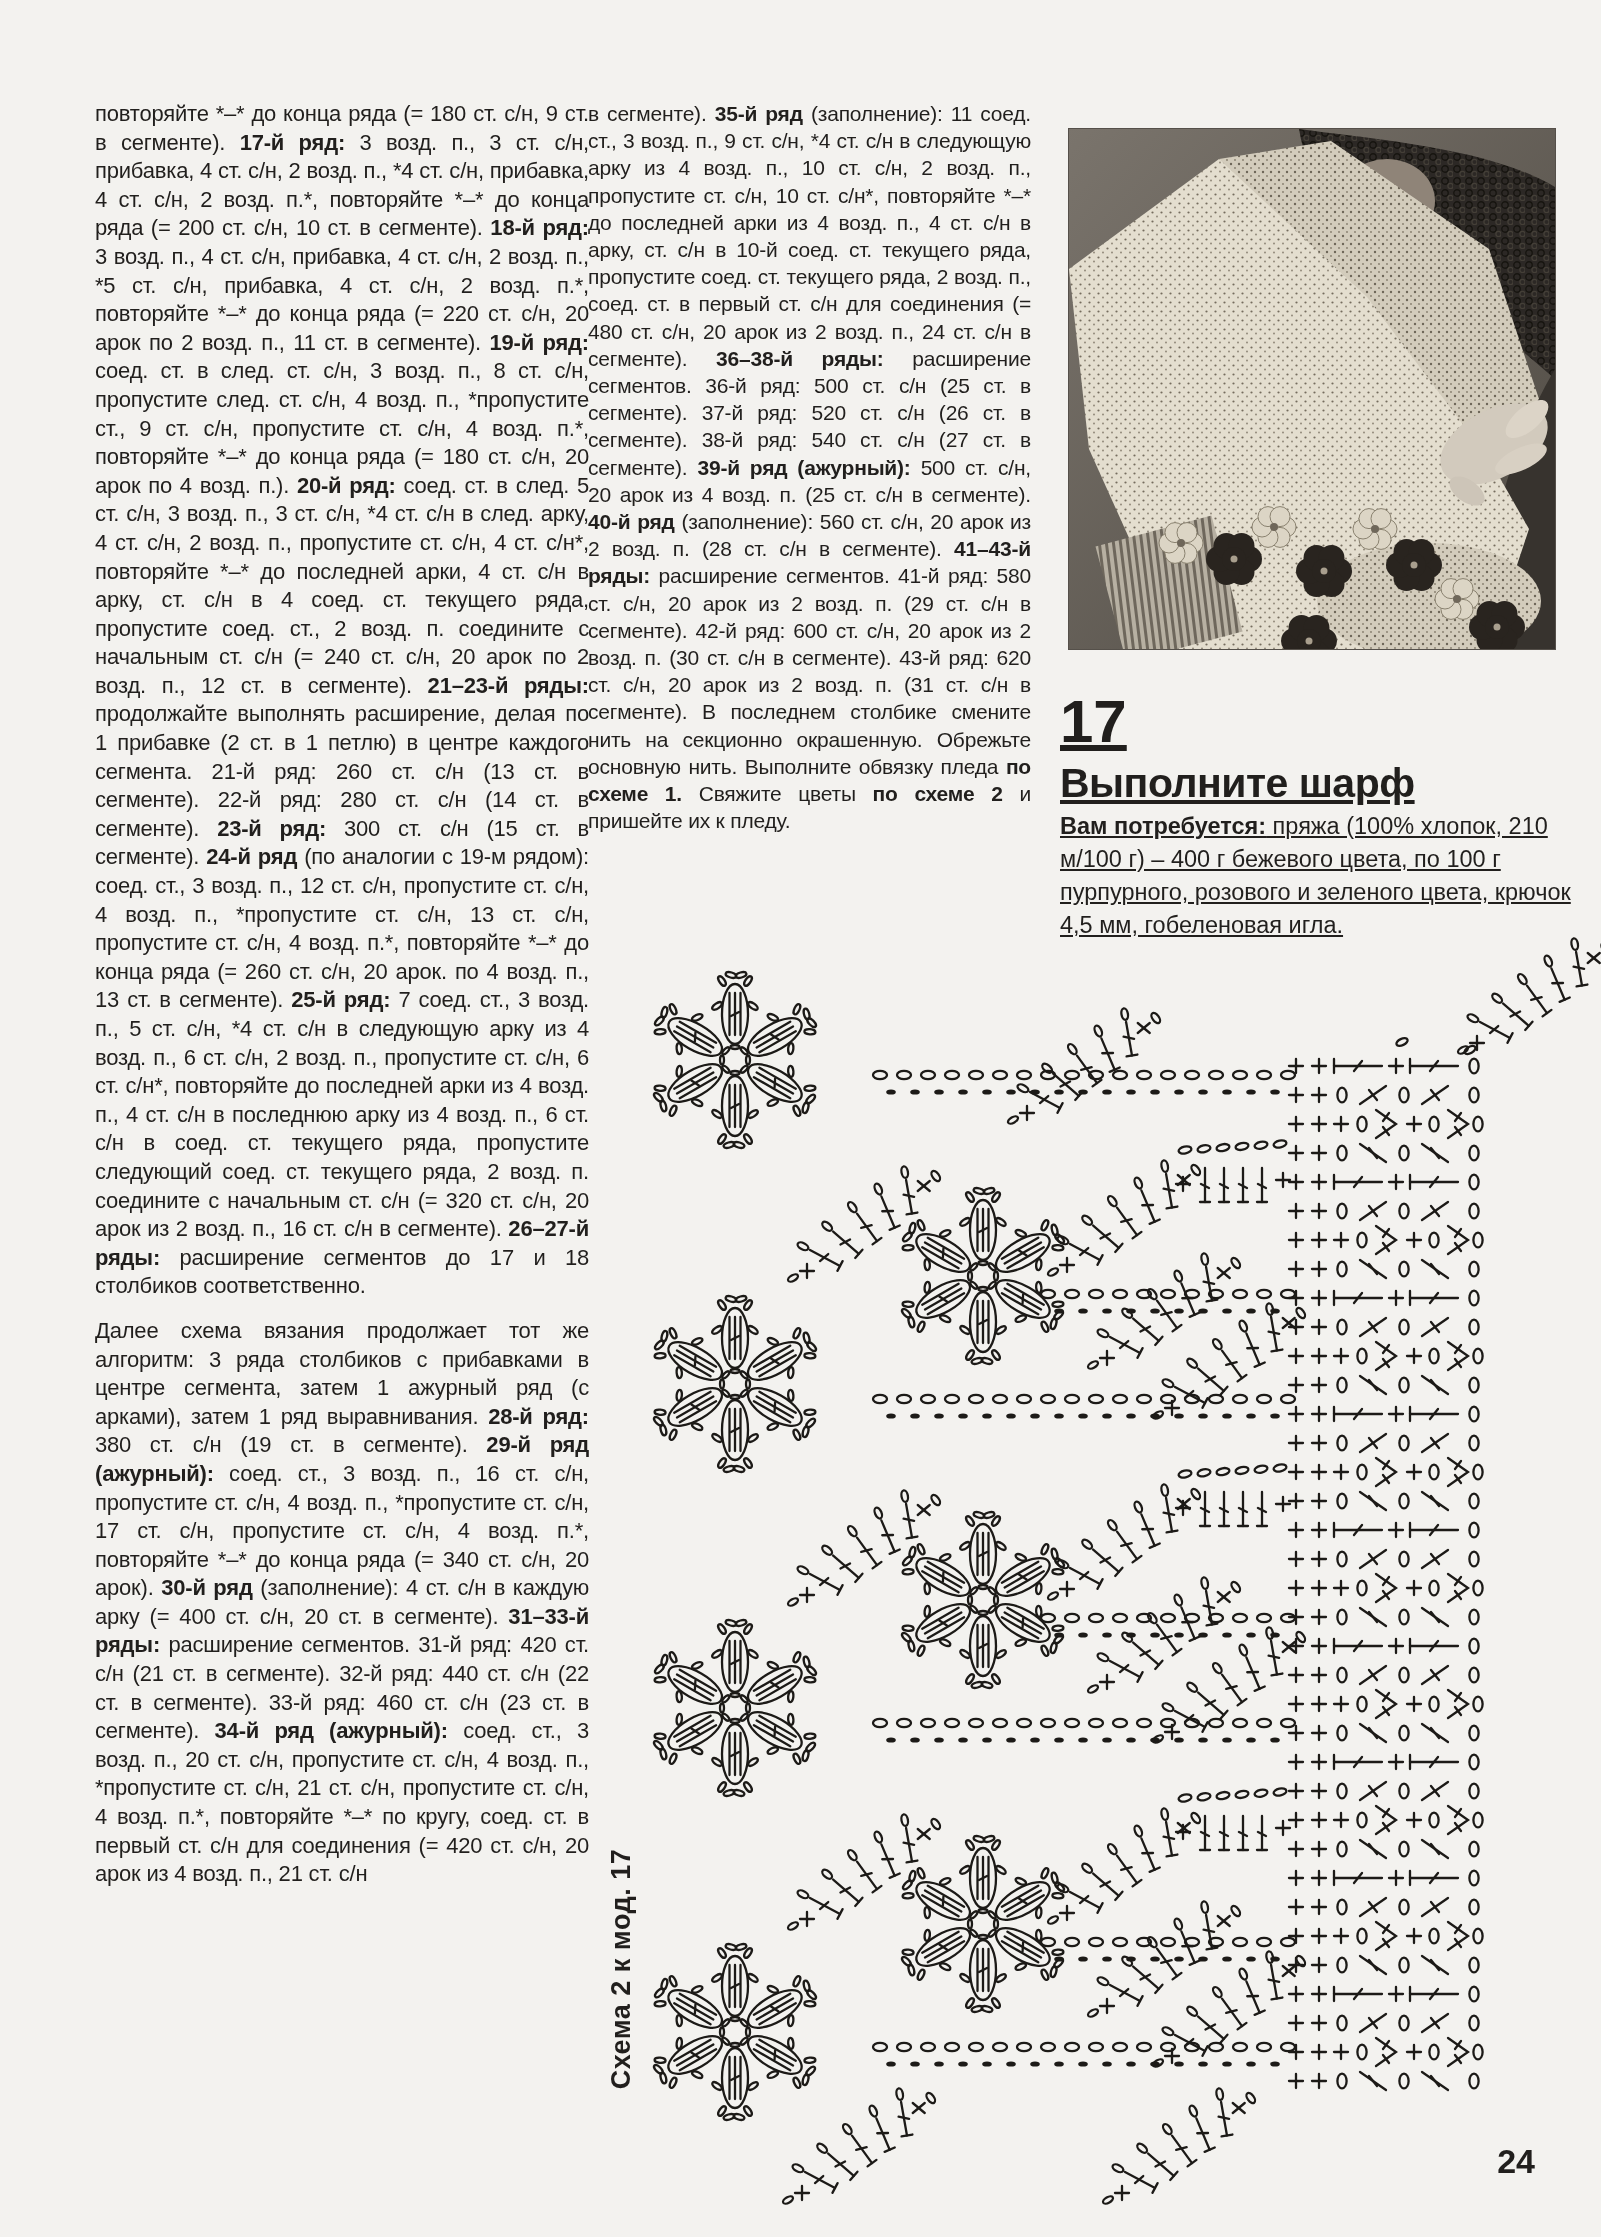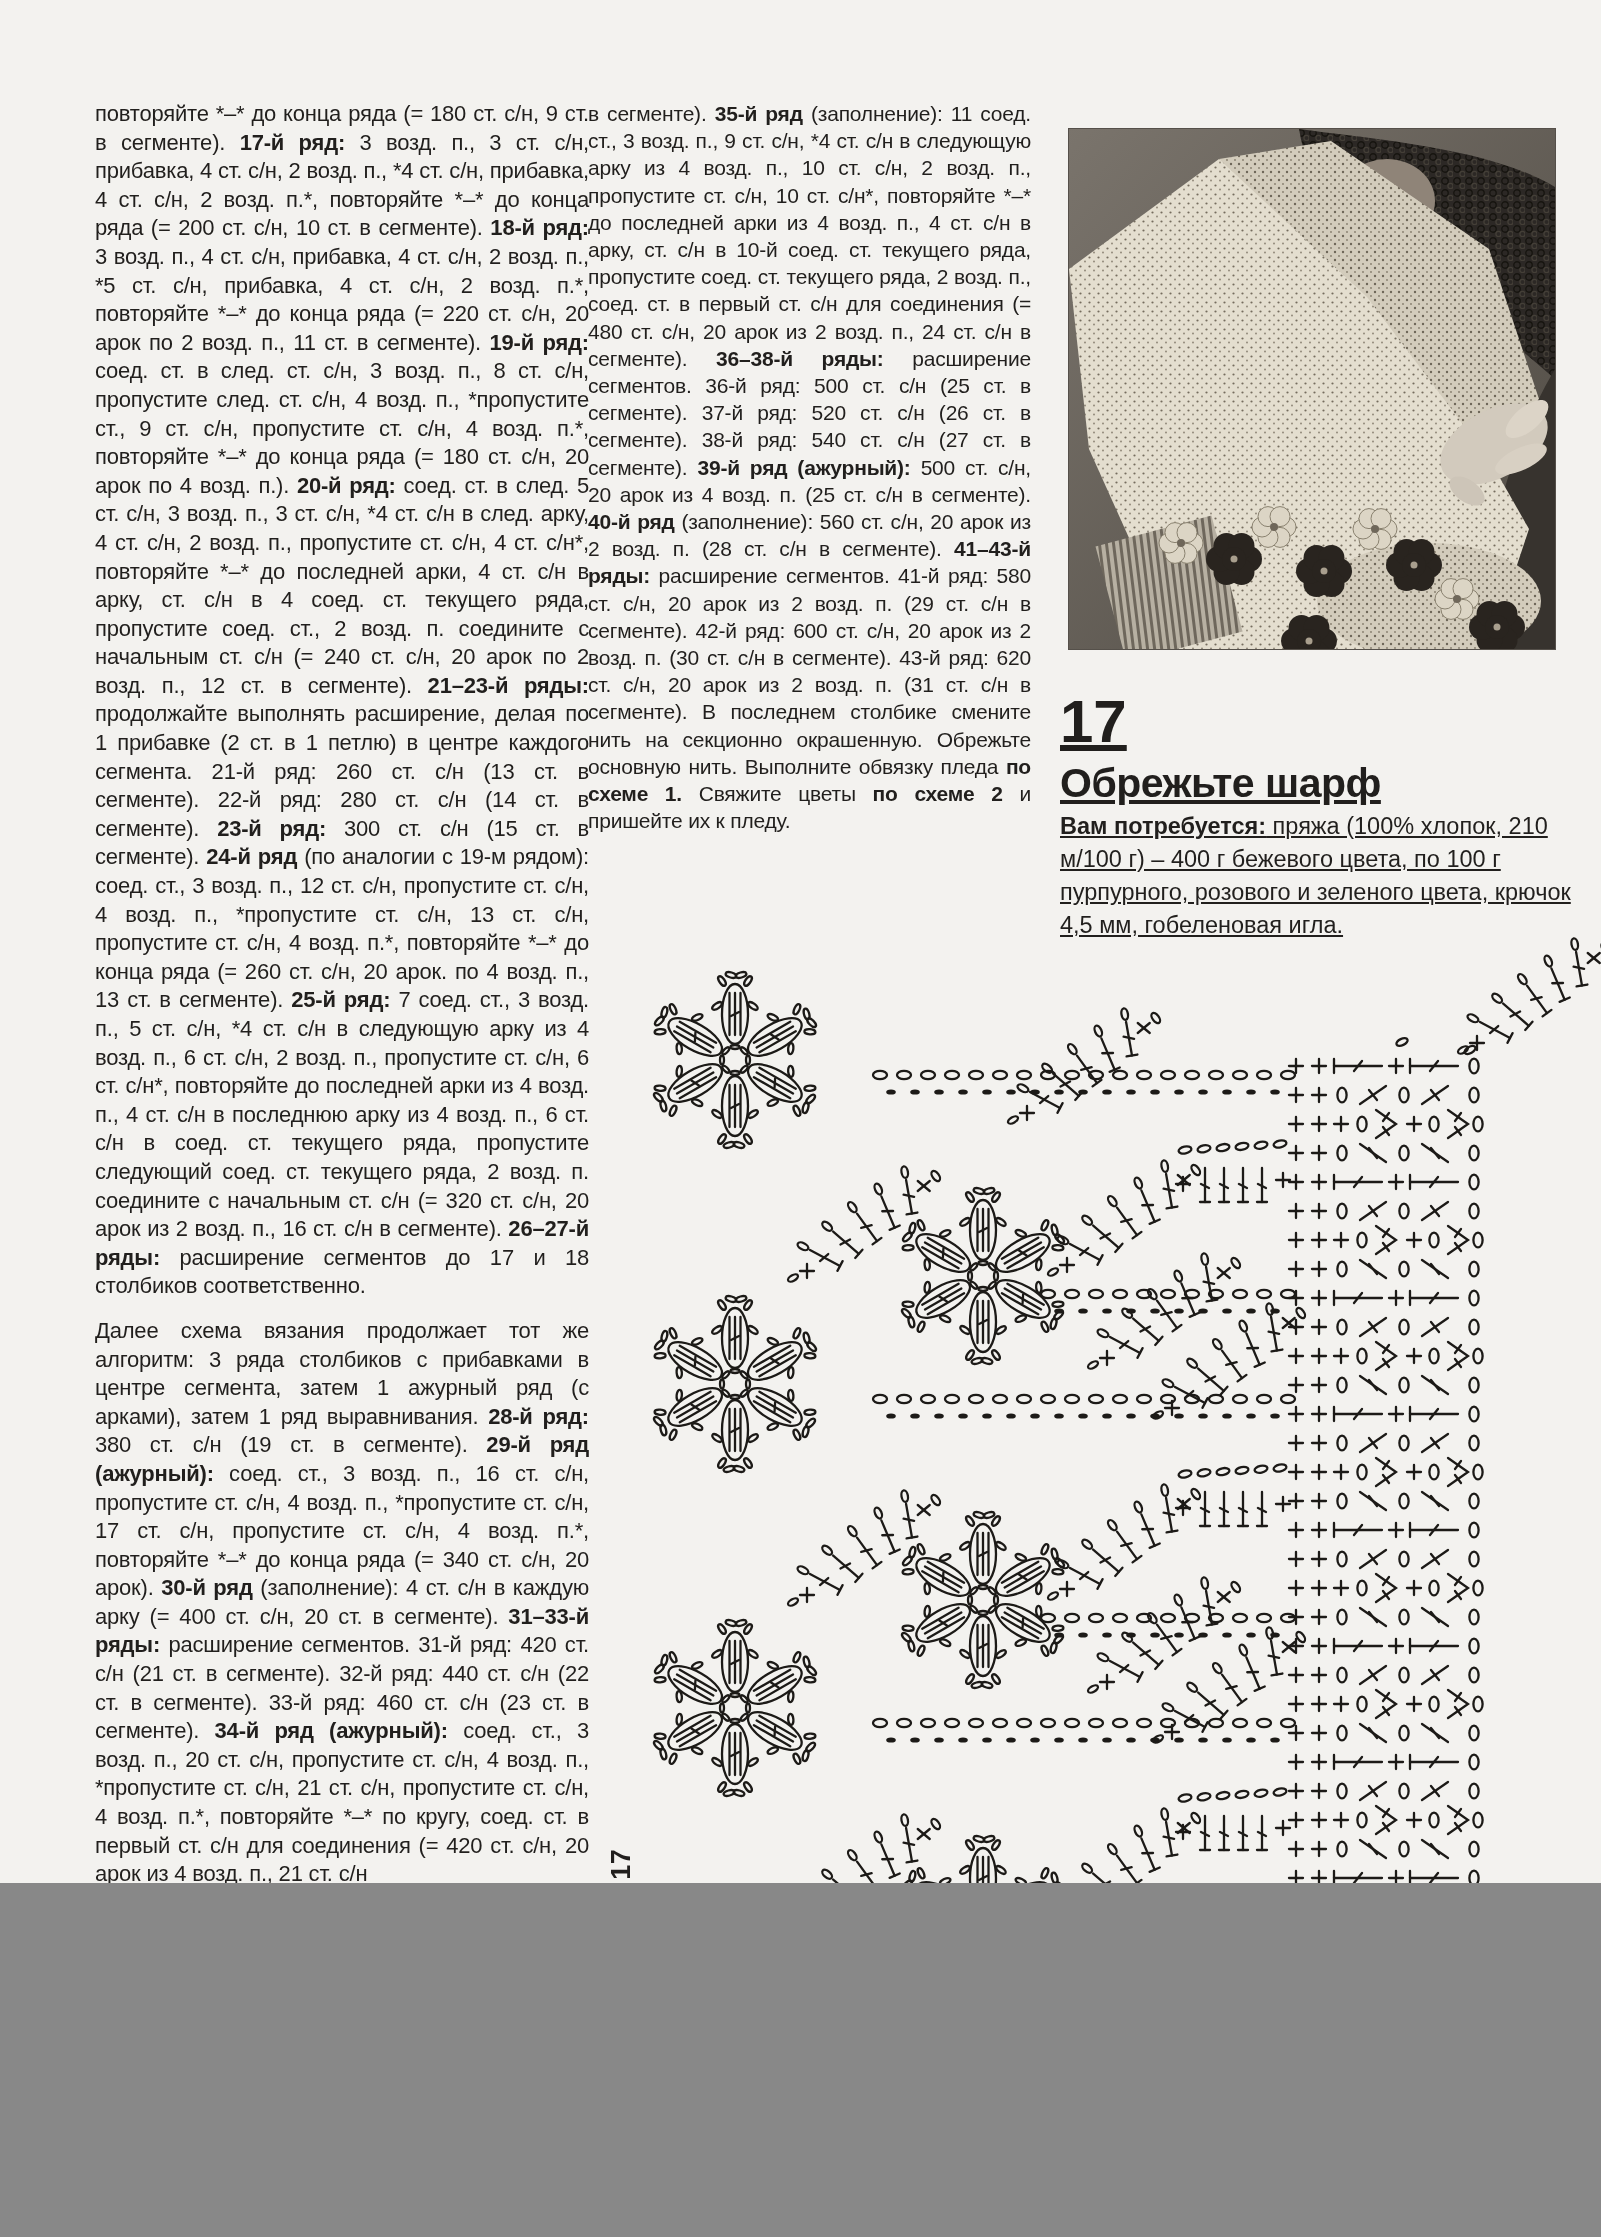--- a/index.html
+++ b/index.html
@@ -1,16 +1,16 @@
 <!DOCTYPE html>
 <html lang="ru"><head>
 <meta charset="utf-8">
 <style>
   html,body{margin:0;padding:0;background:#888;}
-  .page{position:relative;width:1601px;height:1883px;margin:0 auto;
+  .page{position:relative;width:1601px;height:2237px;margin:0 auto;
         background:#f3f2ef;color:#211f1d;
         font-family:"Liberation Sans",sans-serif;overflow:hidden;}
   .col{position:absolute;text-align:justify;}
   .col .para{margin:0 0 16px 0;}
   #left-col{left:95px;top:100px;width:494px;font-size:22px;line-height:28.6px;letter-spacing:-0.2px;}
   #mid-col{left:588px;top:100px;width:443px;font-size:21px;line-height:27.2px;letter-spacing:-0.2px;}
   .b{font-weight:700;}
   .photo{position:absolute;left:1068px;top:128px;width:486px;height:520px;border:1px solid #55504a;background:#5a544d;}
   .photo svg{display:block;width:100%;height:100%;}
   #pattern-info{position:absolute;left:1060px;top:692px;width:522px;text-decoration:underline;}
@@ -167,21 +167,21 @@
           <circle cx="420.5" cy="485.0096189432334" r="13" fill="#29241f"></circle>
           <circle cx="435.5" cy="485.0096189432334" r="13" fill="#29241f"></circle>
           <circle cx="428" cy="498" r="12" fill="#29241f"></circle>
           <circle cx="428" cy="498" r="3.5" fill="#a99f8e"></circle>
         </g>
       </svg>
   </div>
 
   <div id="pattern-info">
     <div class="pnum">17</div>
-    <div class="ptitle">Обрежьте шарф</div>
+    <div class="ptitle">Выполните шарф</div>
     <div class="pline materials">
         <p class="para"><span class="b">Вам потребуется:</span><span> пряжа (100% хлопок, 210 м/100 г) – 400 г бежевого цвета, по 100 г пурпурного, розового и зеленого цвета, крючок 4,5 мм, гобеленовая игла.</span></p>
       </div>
   </div>
 
   <svg id="chart-svg" viewBox="0 0 1601 2237">
       <g>
         <ellipse cx="748" cy="1060" rx="4.5" ry="2" class="s" transform="rotate(90 748 1060)"></ellipse>
         <ellipse cx="744.1923881554251" cy="1069.192388155425" rx="4.5" ry="2" class="s" transform="rotate(135 744.1923881554251 1069.192388155425)"></ellipse>
         <ellipse cx="735" cy="1073" rx="4.5" ry="2" class="s" transform="rotate(180 735 1073)"></ellipse>

